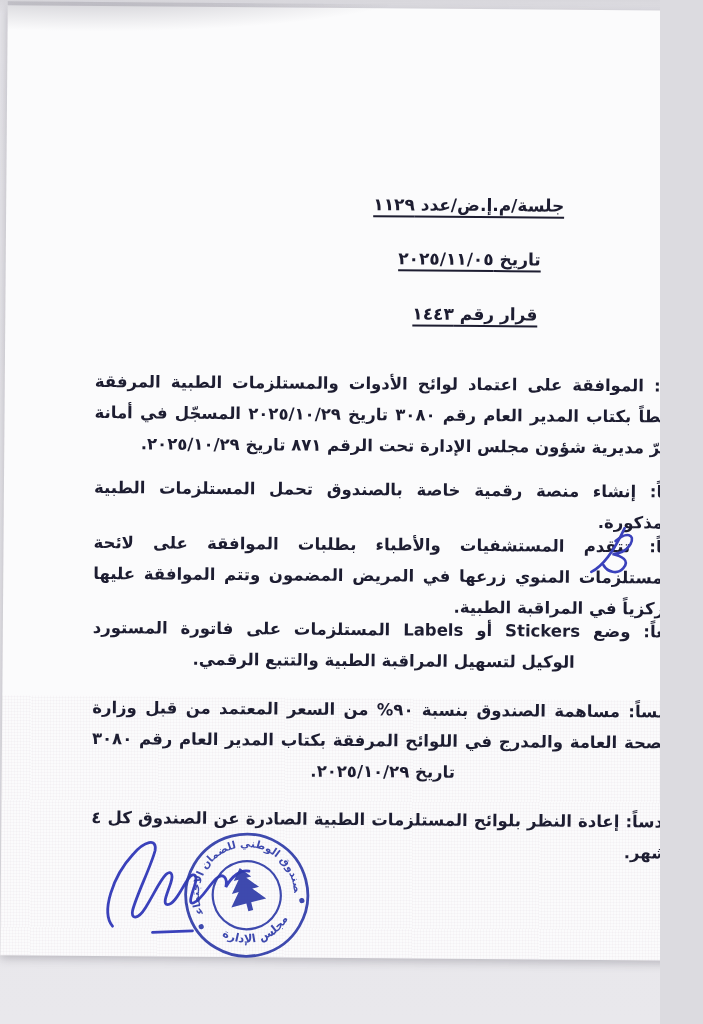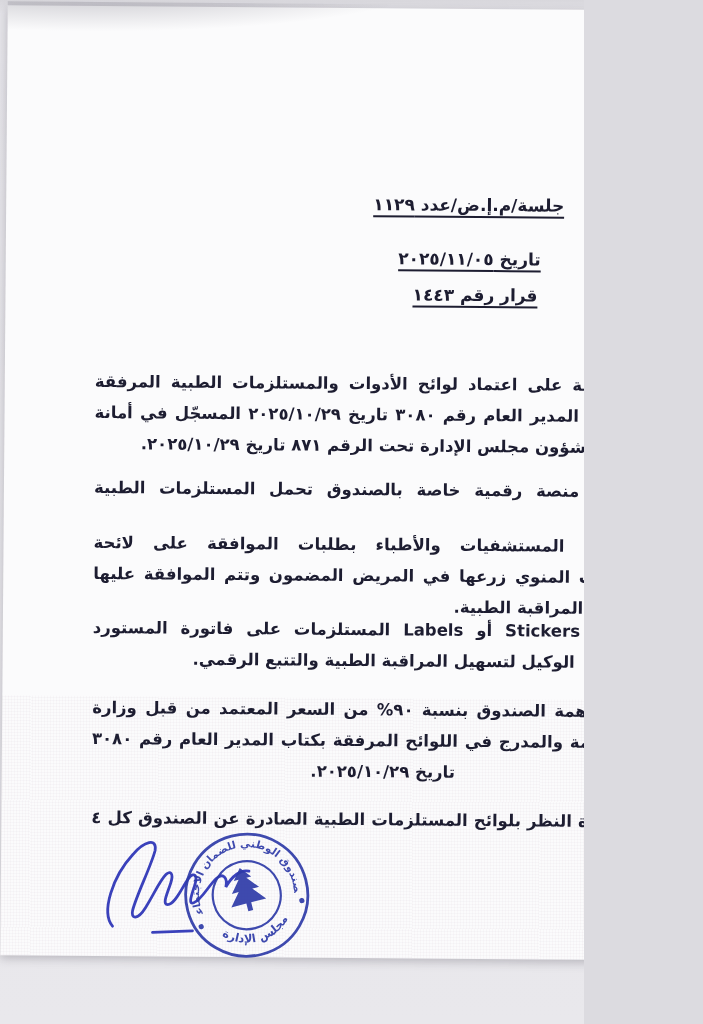--- a/index.html
+++ b/index.html
@@ -2,21 +2,21 @@
 <html lang="ar"><head>
 <meta charset="utf-8">
 <style>
   html,body{margin:0;padding:0;}
   body{
     font-family:"DejaVu Sans",sans-serif;
     background:#dcdbe0;
   }
   .frame{
     position:relative;
-    width:584px;height:1024px;
+    width:660px;height:1024px;
     background:linear-gradient(180deg,#d8d7dc 0,#e4e3e8 14px,#e9e8ec 100%);
     overflow:hidden;
   }
   .page{
     position:absolute;
     left:4px;top:8px;width:692px;height:950px;
     background:#fbfbfc;
     transform:rotate(0.45deg);
     transform-origin:50% 50%;
     box-shadow:0 3px 10px rgba(60,58,72,0.28);
@@ -39,21 +39,21 @@
     color:#1d1d31;
     font-weight:bold;
     font-size:17px;
     white-space:nowrap;
     text-decoration:underline;
     text-decoration-thickness:1.6px;
     text-underline-offset:5px;
   }
   .h1{top:186px;right:134px;}
   .h2{top:240px;right:157px;}
-  .h3{top:276px;right:160px;margin-left:32px;}
+  .h3{top:295px;right:160px;margin-left:32px;}
   .clause{
     position:absolute;
     right:8px;width:582px;
     color:#1d1d31;
     font-weight:bold;
     font-size:16.5px;
     line-height:31px;
     text-align:justify;
     padding-right:12px;
     text-indent:-12px;

